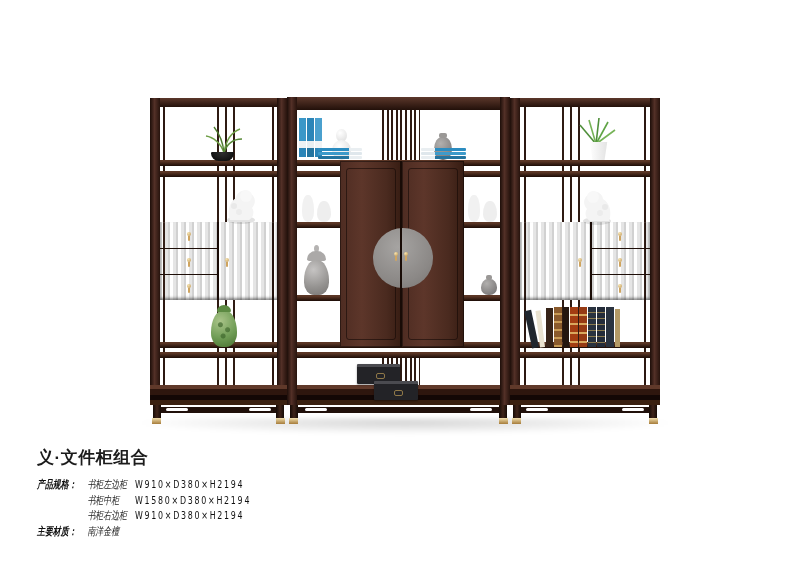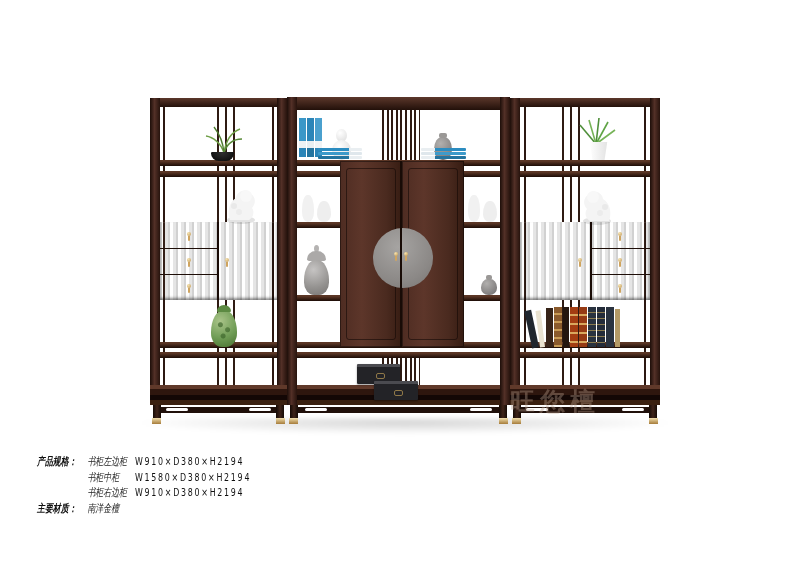--- a/index.html
+++ b/index.html
@@ -286,24 +286,24 @@
       <div class="apron">
         <div class="slot" style="left:7px"></div>
         <div class="slot" style="right:7px"></div>
       </div>
       <div class="leg" style="left:3px"></div>
       <div class="leg" style="left:139px"></div>
       <div class="foot" style="left:2px"></div>
       <div class="foot" style="left:139px"></div>
     </div>
 
-    <div class="watermark">旺您檀</div>
   </div>
 
   <div class="caption">
+    <div class="title">义·文件柜组合</div>
     <div class="specs">
       <div class="srow">
         <span class="slabel">产品规格：</span>
         <span class="sname">书柜左边柜</span>
         <span class="ssize">W910×D380×H2194</span>
       </div>
       <div class="srow">
         <span class="slabel"></span>
         <span class="sname">书柜中柜</span>
         <span class="ssize">W1580×D380×H2194</span>

